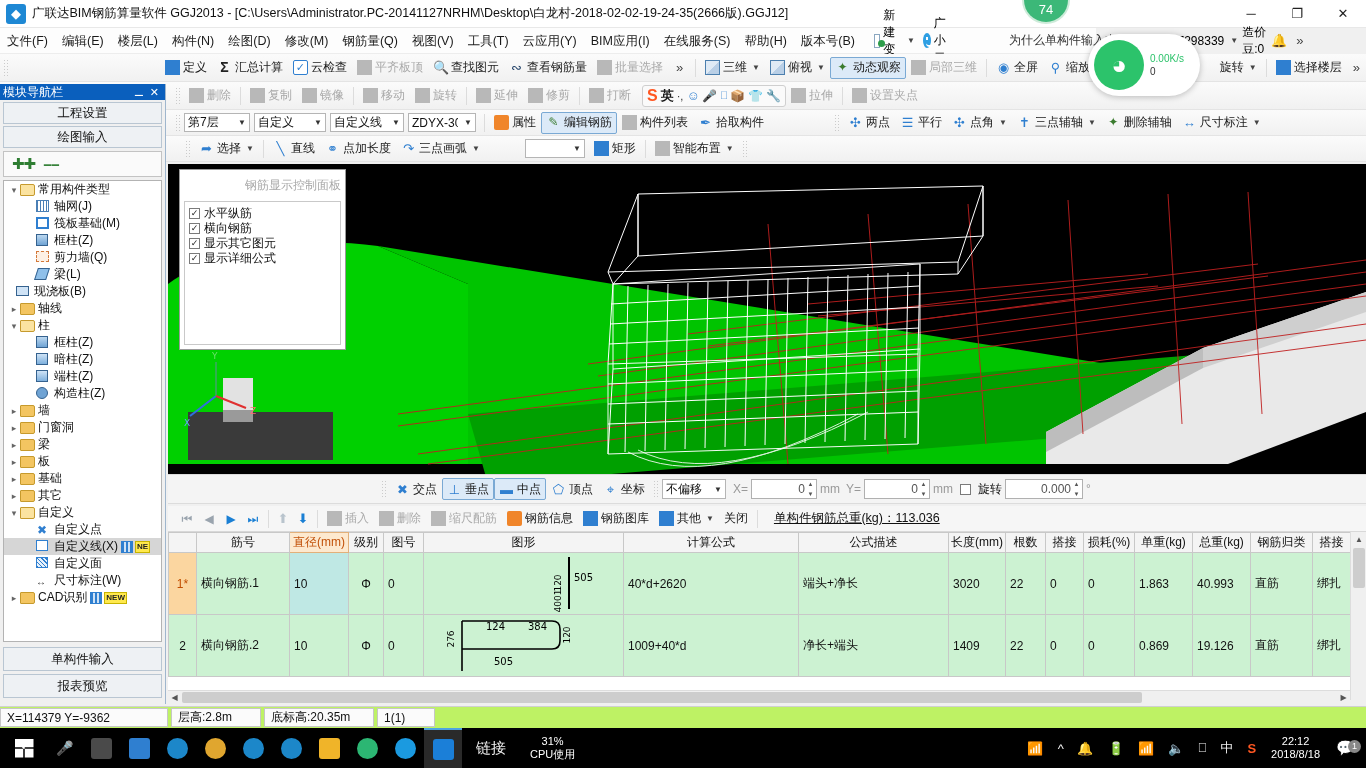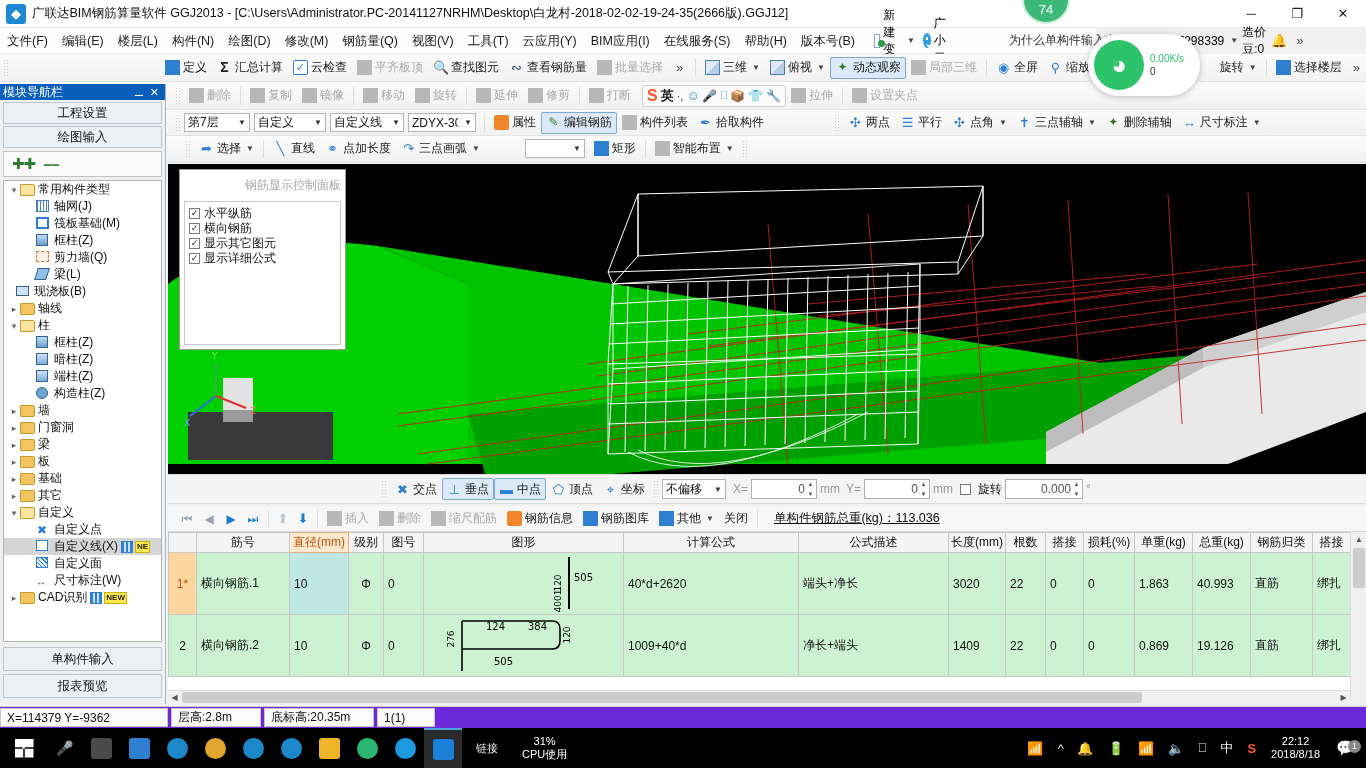--- a/index.html
+++ b/index.html
@@ -209,21 +209,21 @@
     background:#f0f0f0; border-top:1px solid #ddd;
   }
   .hthumb { position:absolute; left:14px; top:1px; width:960px; height:11px; background:#cdcdcd; border-radius:2px;}
   .hs-arrow { position:absolute; top:0; width:13px; height:13px; text-align:center; font-size:8px; color:#555; line-height:13px;}
   .vscroll { position:absolute; right:0; top:0; width:16px; height:168px; background:#f0f0f0; border-left:1px solid #ddd;}
   .vthumb { position:absolute; left:2px; top:16px; width:12px; height:40px; background:#cdcdcd; border-radius:2px;}
 
   
   .statusbar {
     position:absolute; left:0; top:706px; width:1366px; height:22px;
-    background:#6d28d9; display:flex; align-items:center; border-top:1px solid #d0d0d0;
+    background:#bef264; display:flex; align-items:center; border-top:1px solid #d0d0d0;
   }
   .sb-cell { height:19px; border:1px solid #c6c6c6; background:#fbfbfb;
      display:flex; align-items:center; padding:0 6px; font-size:12px; color:#111; margin-right:3px;}
 
   
   .taskbar {
     position:absolute; left:0; top:728px; width:1366px; height:40px;
     background:#000; display:flex; align-items:center; color:#fff;
   }
   .start { width:48px; height:40px; display:flex; align-items:center; justify-content:center;}
@@ -238,21 +238,21 @@
   .search .o { width:15px;height:15px;border:1.6px solid #ddd;border-radius:50%;}
   .search .txt{font-size:12px;color:#ddd;white-space:nowrap;}
   .tb-mic{ width:34px; text-align:center; color:#ddd; font-size:14px;}
   .tb-app { width:38px; height:40px; display:flex; align-items:center; justify-content:center; }
   .tb-app .sq { width:21px;height:21px;border-radius:3px;}
   .tray { margin-left:auto; display:flex; align-items:center; height:40px; padding-right:2px;}
   .tray .it{ padding:0 7px; font-size:13px; color:#eee;}
   .clock { text-align:center; font-size:11px; line-height:13px; padding:0 8px;}
   .notif { width:36px; text-align:center; position:relative; font-size:15px;}
   .cpu { text-align:center; font-size:11px; line-height:13px; padding:0 10px; color:#fff;}
-  .lianjie { font-size:11px; color:#eee; padding:0 14px;}
+  .lianjie { font-size:15px; color:#eee; padding:0 14px;}
 
   
   .wifi-widget {
     position:absolute; left:1088px; top:34px; width:112px; height:62px;
     background:#fff; border-radius:31px; box-shadow:0 1px 6px rgba(0,0,0,.25);
     display:flex; align-items:center; gap:6px; padding-left:6px;
   }
   .wifi-ball { width:50px;height:50px;border-radius:50%;background:#2cc36b;
      display:flex;align-items:center;justify-content:center;color:#fff;font-size:26px; flex:none;}
   .wifi-stats{ font-size:10px; line-height:13px; color:#333;}

